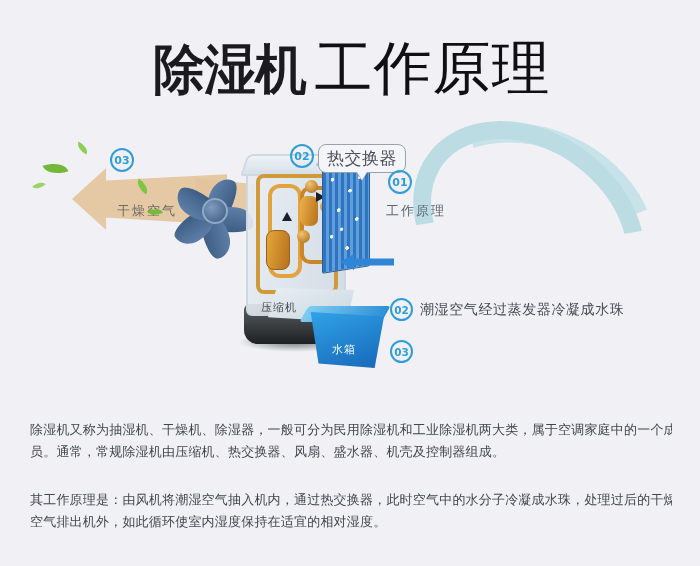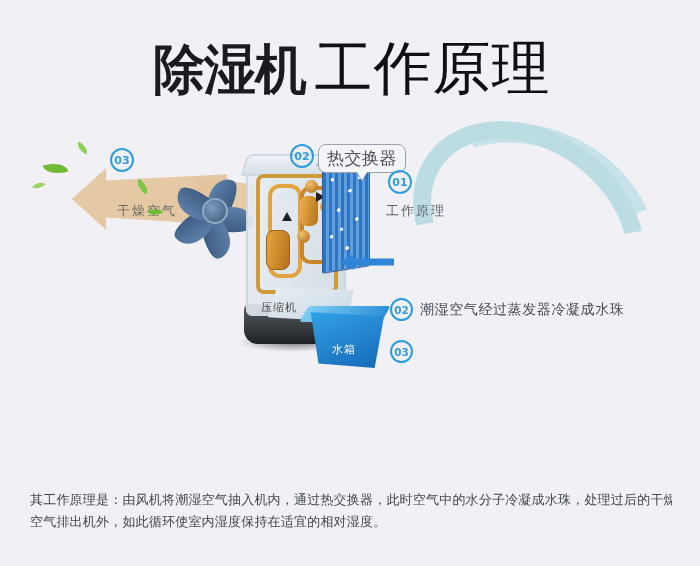--- a/index.html
+++ b/index.html
@@ -337,15 +337,16 @@
     <div class="legend-row">
       <div class="legend-badge">02</div>
       <div class="legend-text">潮湿空气经过蒸发器冷凝成水珠</div>
     </div>
     <div class="legend-row">
       <div class="legend-badge">03</div>
     </div>
   </div>
 
 
+  <div class="para p-a">除湿机又称为抽湿机、干燥机、除湿器，一般可分为民用除湿机和工业除湿机两大类，属于空调家庭中的一个成员。通常，常规除湿机由压缩机、热交换器、风扇、盛水器、机壳及控制器组成。</div>
   <div class="para p-b">其工作原理是：由风机将潮湿空气抽入机内，通过热交换器，此时空气中的水分子冷凝成水珠，处理过后的干燥空气排出机外，如此循环使室内湿度保持在适宜的相对湿度。</div>
 
 </div>
 
 </body></html>

